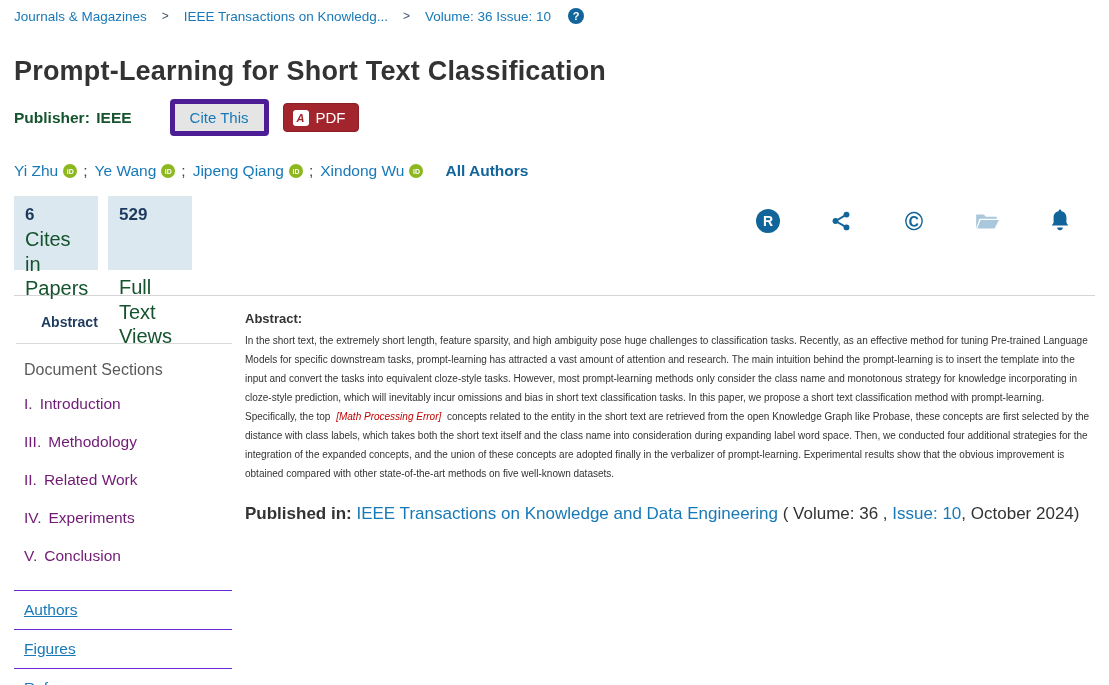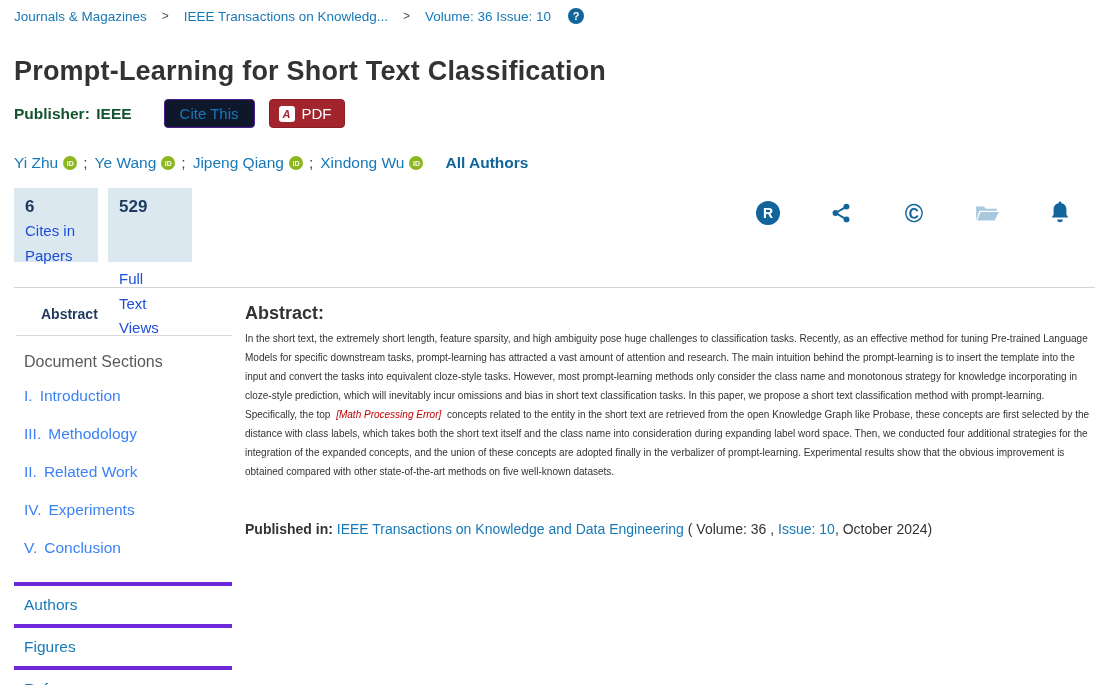--- a/index.html
+++ b/index.html
@@ -21,21 +21,21 @@
     font-size:11px; font-weight:bold; display:inline-flex; align-items:center; justify-content:center;
     margin-left:2px; cursor:pointer;
   }
 
   
   .doc-title { margin-top:32px; font-size:27px; font-weight:bold; color:#333; letter-spacing:0.2px; }
   .pub-row { margin-top:12px; display:flex; align-items:center; gap:14px; }
   .pub-label, .pub-name { color:#14532d; font-weight:bold; font-size:15.5px; }
   .pub-name { margin-left:2px; }
   .cite-btn {
-    margin-left:18px; background:#0f172a; border:1px solid #4c1d95; color:#1779b8;
+    margin-left:24px; background:#e5e5e5; border:5px solid #4c1d95; color:#1779b8;
     font-size:15px; padding:5px 15px; border-radius:4px; cursor:pointer;
     font-family:"Liberation Sans", sans-serif;
   }
   .pdf-btn {
     background:#a2242c; border:1px solid #8c1f26; color:#fff; font-size:15px;
     padding:5px 12px 5px 9px; border-radius:4px; cursor:pointer;
     display:inline-flex; align-items:center; gap:7px;
     font-family:"Liberation Sans", sans-serif;
   }
   .pdf-icon {
@@ -56,53 +56,53 @@
   .all-authors { color:#11659a; font-weight:bold; margin-left:18px; cursor:pointer; }
 
   
   .metrics-row { margin-top:16px; display:flex; justify-content:space-between; align-items:flex-start; }
   .metric-boxes { display:flex; gap:10px; }
   .metric-box {
     background:#dce8f0; width:84px; height:74px; padding:7px 0 0 11px;
     overflow:visible; cursor:pointer;
   }
   .metric-value { font-size:17px; font-weight:bold; color:#1c3a5e; line-height:24px; }
-  .metric-label { font-size:15px; color:#1d4ed8; line-height:24.5px; display:block; width:62px; }
+  .metric-label { font-size:20px; color:#14532d; line-height:24.5px; display:block; width:62px; }
   .metric-label.narrow { width:44px;margin-top:48px; }
   .action-icons { display:flex; gap:47px; margin:12px 22px 0 0; align-items:center; }
   .action-icons .ico { width:26px; height:26px; display:flex; align-items:center; justify-content:center; cursor:pointer; }
   .r-circle {
     width:24px; height:24px; border-radius:50%; background:#11659a; color:#fff;
     font-weight:bold; font-size:14px; display:flex; align-items:center; justify-content:center;
   }
   .copyright-glyph { font-size:25px; color:#11659a; font-weight:bold; line-height:1; }
 
   .full-divider { border:none; border-top:1px solid #d5d5d5; margin-top:25px; }
 
   
   .content { display:flex; padding-top:10px; }
   .sidebar { width:218px; flex-shrink:0; }
   .sb-abstract { font-size:14px; font-weight:bold; color:#1f3a5f; padding:8px 0 13px 27px; cursor:pointer; }
   .sb-line { border:none; border-top:1px solid #d9d9d9; margin-left:2px; }
   .sb-docsec { font-size:16px; color:#5a5a5a; padding:17px 0 6px 10px; }
-  .sb-section { font-size:15.5px; color:#3b82f6; padding:10px 0 10px 10px; cursor:pointer; }
+  .sb-section { font-size:15.5px; color:#701a75; padding:10px 0 10px 10px; cursor:pointer; }
   .sb-section .sec-num { margin-right:7px; }
   .sb-bottom { margin-top:15px; }
   .sb-bottom-item {
     font-size:15.5px; color:#1779b8; padding:10px 0 10px 10px;
-    border-top:4px solid #6d28d9; cursor:pointer;
+    border-top:1px solid #6d28d9; cursor:pointer;text-decoration:underline;
   }
   .sb-bottom-end { border:none; border-top:1px solid #d9d9d9; }
 
   
   .main { flex:1; padding-left:13px; padding-top:5px; }
-  .abs-heading { font-size:18px; font-weight:bold; color:#333; }
+  .abs-heading { font-size:13px; font-weight:bold; color:#333; }
   .abs-text { margin-top:5px; font-size:10px; line-height:19px; color:#333; max-width:856px; }
   .math-error { color:#c00000; font-style:italic; margin:0 3px; }
-  .published { margin-top:40px; font-size:14px; color:#333; }
+  .published { margin-top:21px; font-size:17px; color:#333; }
   .published .pub-in-label { font-weight:bold; }
   .journal-link, .issue-link { color:#1779b8; cursor:pointer; }
 </style>
 </head>
 <body>
 
 <div class="page">
 
   <div class="breadcrumb">
     <a class="crumb">Journals &amp; Magazines</a>

